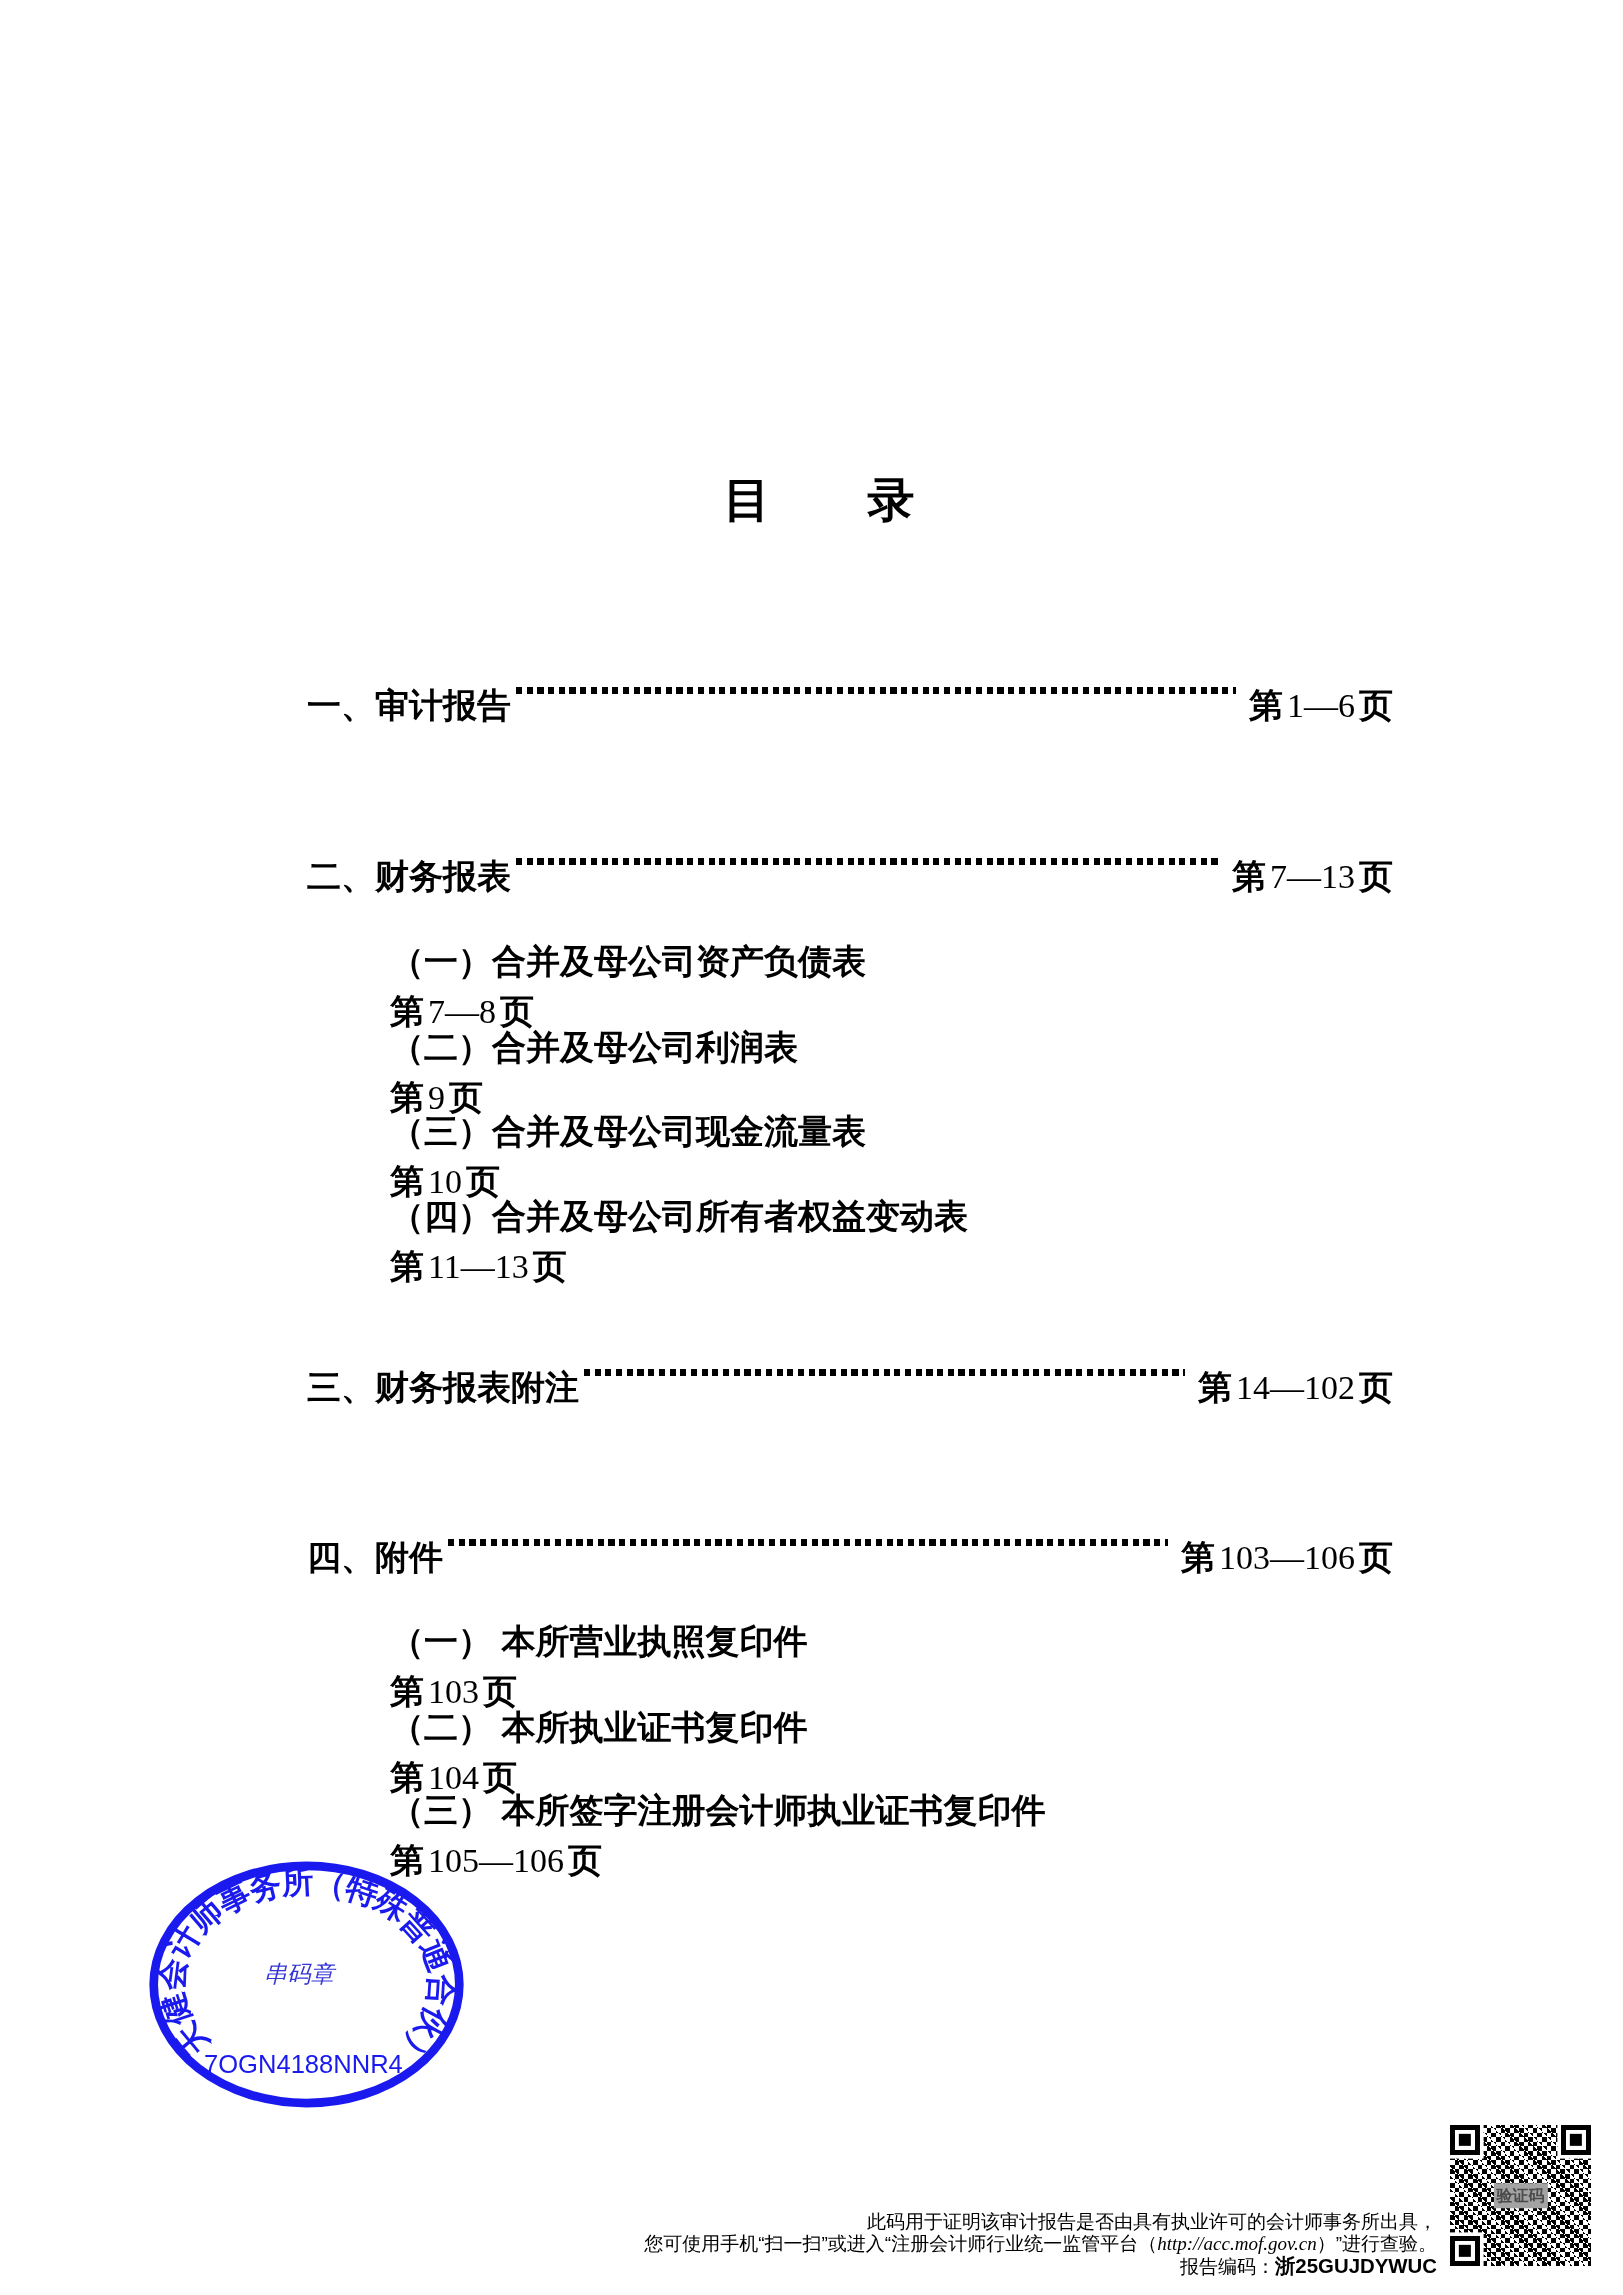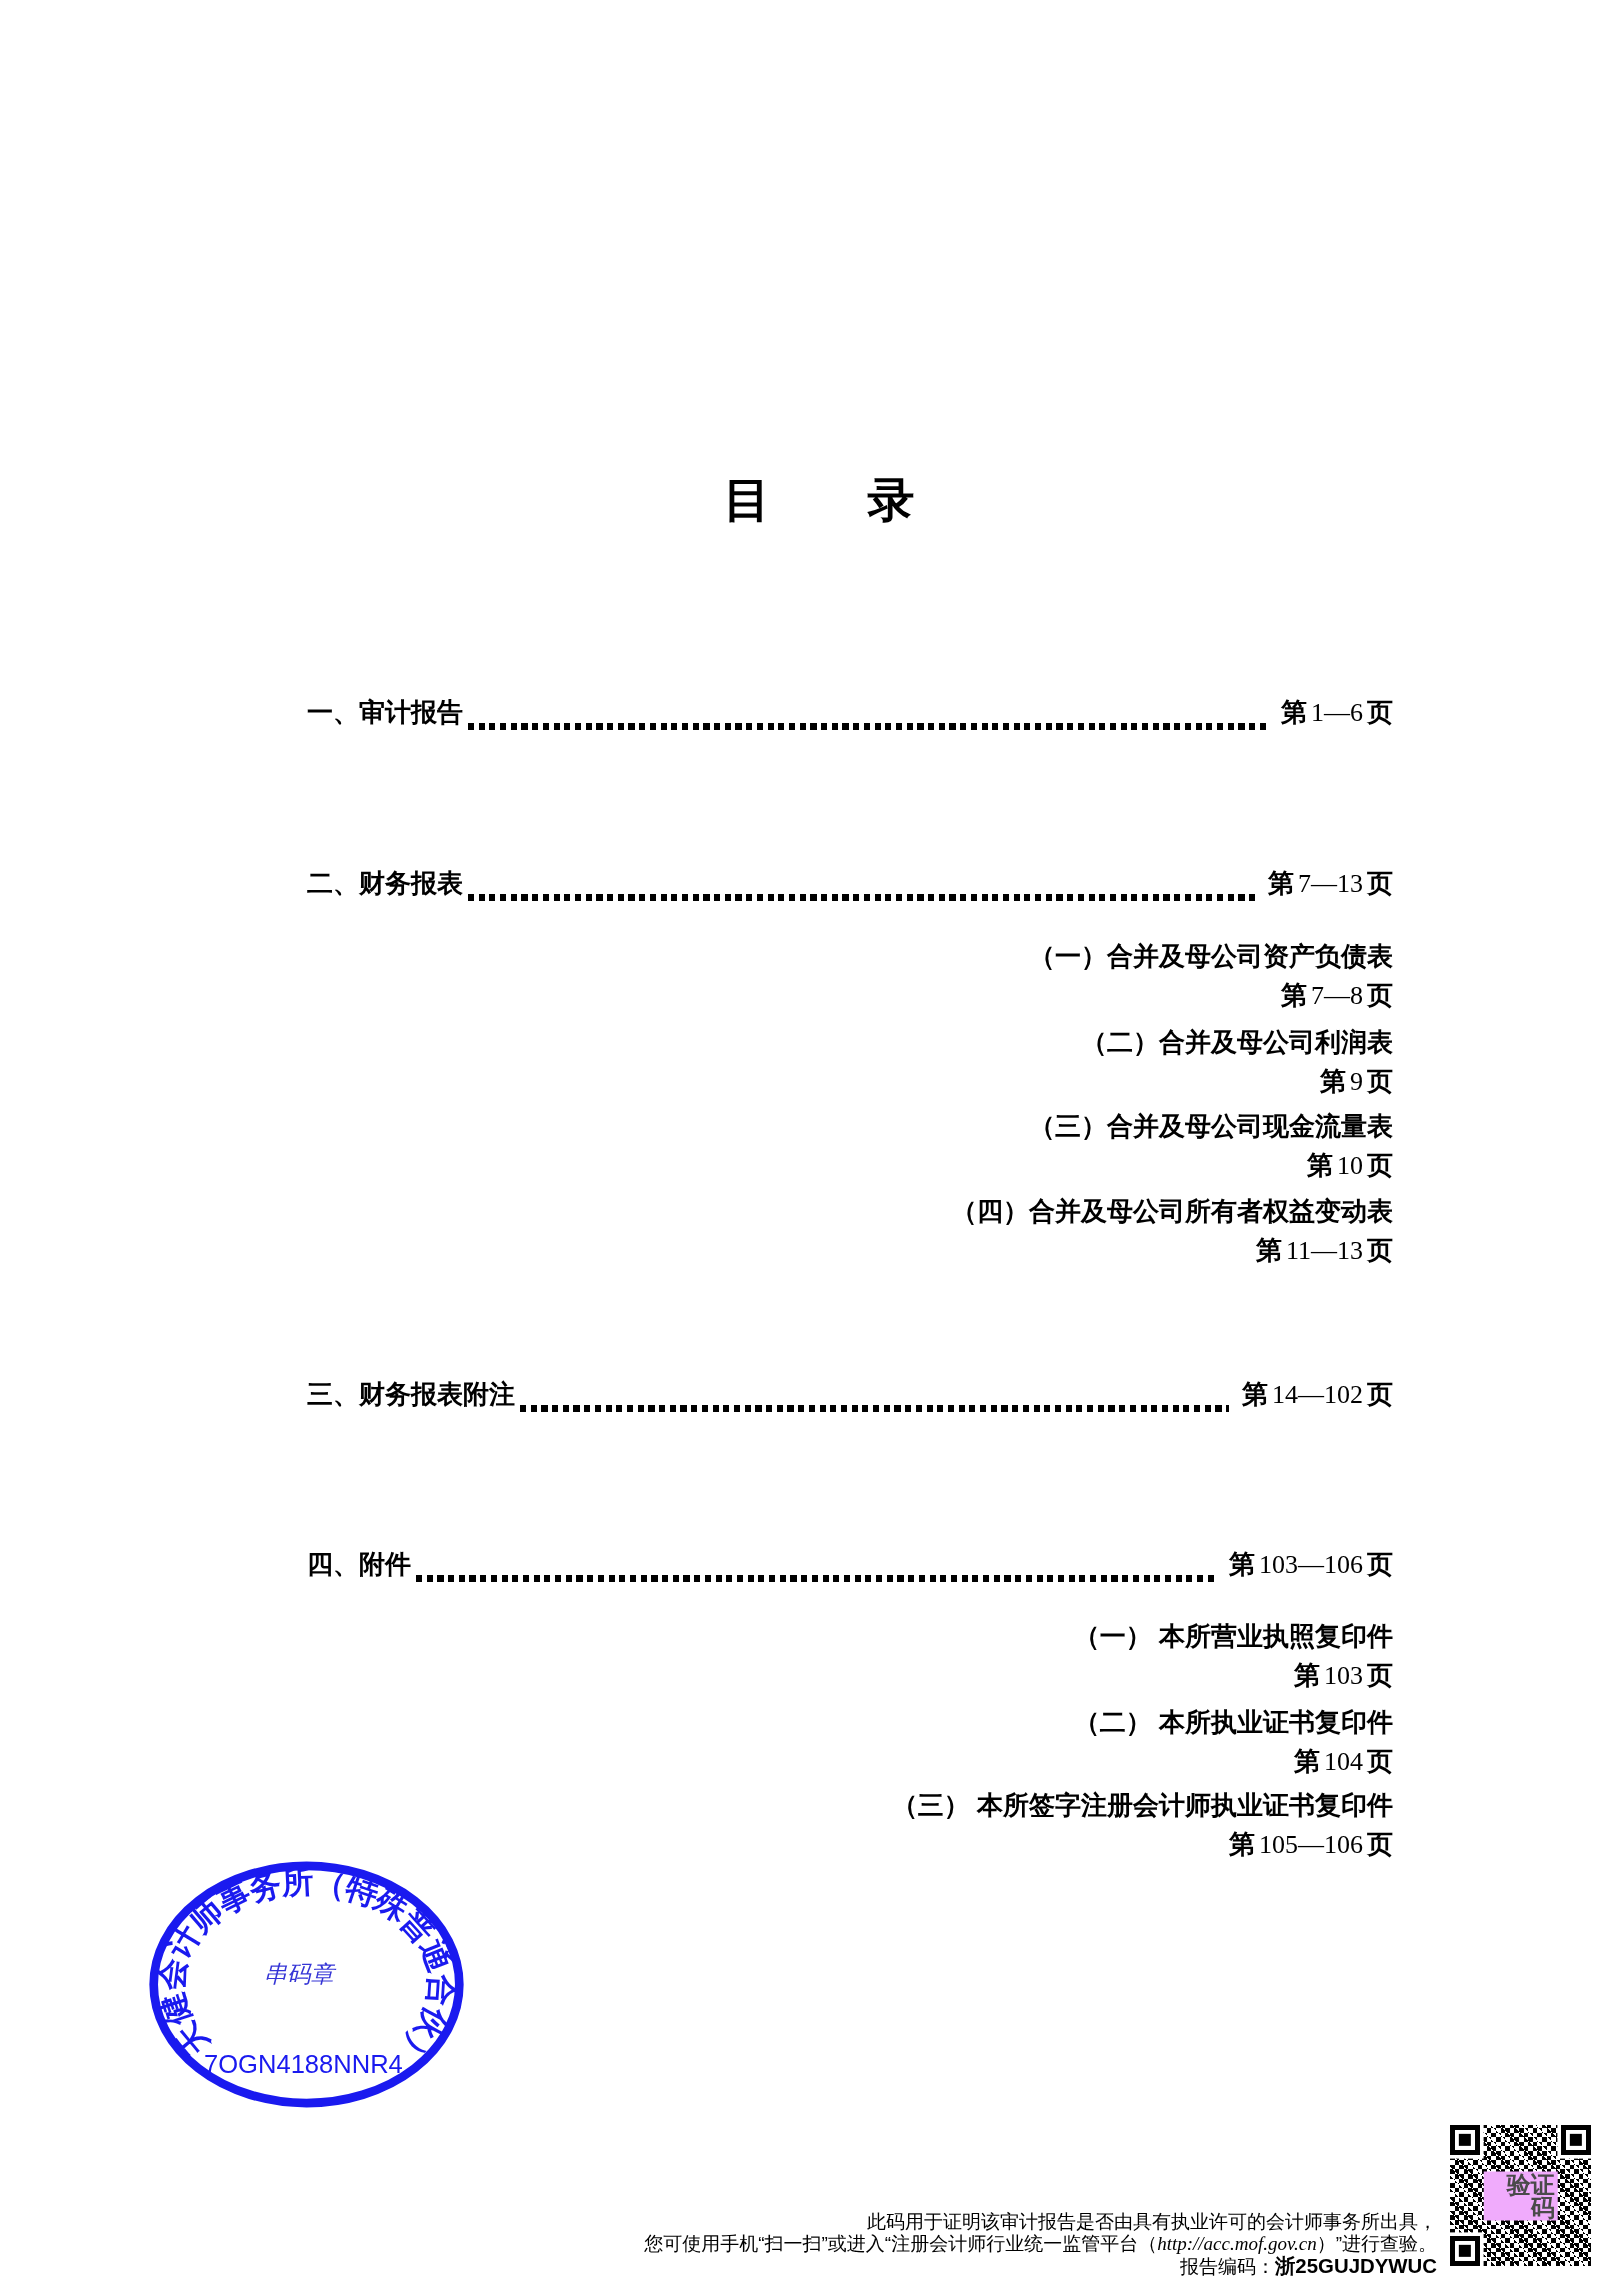--- a/index.html
+++ b/index.html
@@ -9,22 +9,22 @@
     overflow:hidden;
   }
   
   .page-title{
     position:absolute;top:469px;left:0;width:100%;
     text-align:center;font-size:47px;font-weight:bold;
     white-space:pre;letter-spacing:1px;padding-left:8px;
   }
   
   .toc-row{
-    position:absolute;height:47px;display:flex;align-items:flex-end;
-    font-size:26px;font-weight:bold;white-space:nowrap;
+    position:absolute;height:47px;display:flex;align-items:flex-start;
+    font-size:34px;font-weight:bold;white-space:nowrap;
   }
   .indent-0{left:307px;width:1086px;}
   .indent-1{left:390px;width:1003px;flex-direction:column;}
   .toc-label{white-space:nowrap;}
   .leader{
     flex:1 1 auto;height:7.2px;margin:4.1px 13.3px 0 5.1px;min-width:20.4px;
     background:repeating-linear-gradient(90deg,#000 0 6.1px,transparent 6.1px 10.7px);
   }
   .toc-page{white-space:nowrap;font-weight:bold;}
   .toc-page .num{
@@ -53,22 +53,22 @@
   }
   .qr-finder .dot{
     position:absolute;left:50%;top:50%;width:12.3px;height:12.3px;
     transform:translate(-50%,-50%);background:#000;
   }
   .qr-finder.tl{left:4.1px;top:4.1px;}
   .qr-finder.tr{right:4.1px;top:4.1px;}
   .qr-finder.bl{left:4.1px;bottom:4.1px;}
   .qr-center{
     position:absolute;left:50%;top:50%;transform:translate(-50%,-50%);
-    background:#f0abfc;padding:1px 3.1px;text-align:right;
-    color:#4a4a4a;font-weight:bold;font-size:24px;line-height:23.5px;
+    background:#a3a3a3;padding:1px 3.1px;text-align:right;
+    color:#4a4a4a;font-weight:bold;font-size:16px;line-height:23.5px;
   }
   
   .footer-text{
     position:absolute;right:186px;top:2195px;text-align:right;
     font-size:19px;line-height:22px;font-weight:normal;color:#000;
     white-space:nowrap;
     margin-top:16px;
   }
   .footer-text .url{font-family:"Liberation Serif","DejaVu Serif",serif;font-style:italic;}
   .report-code-value{

